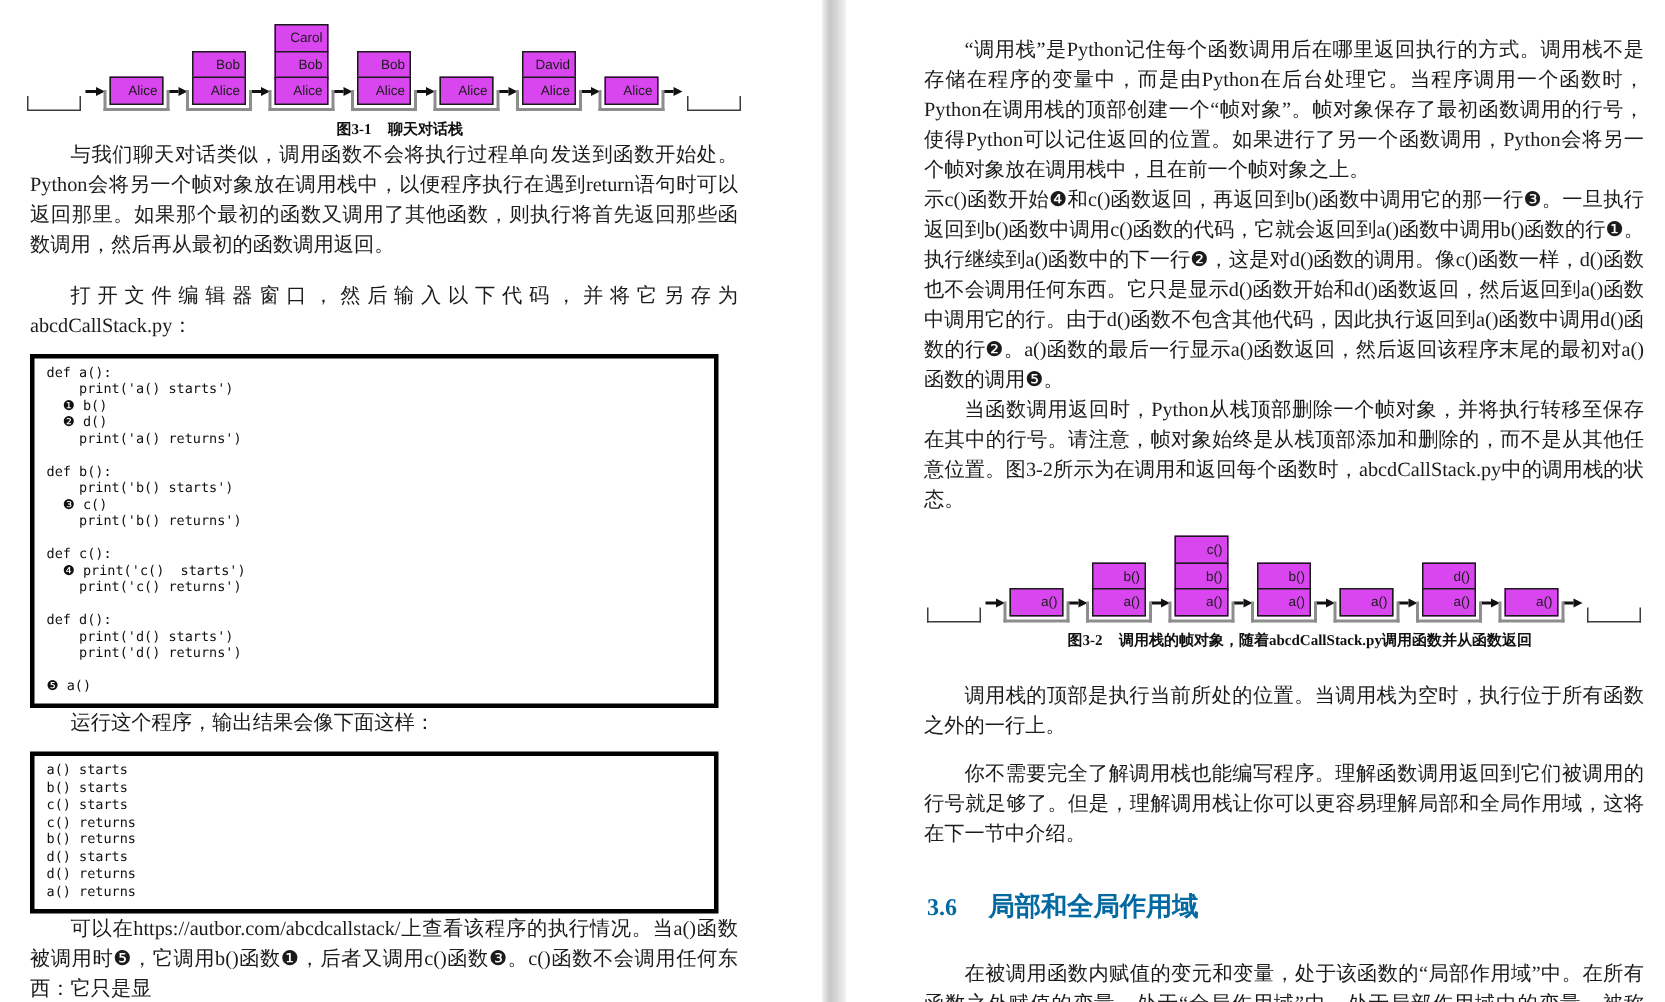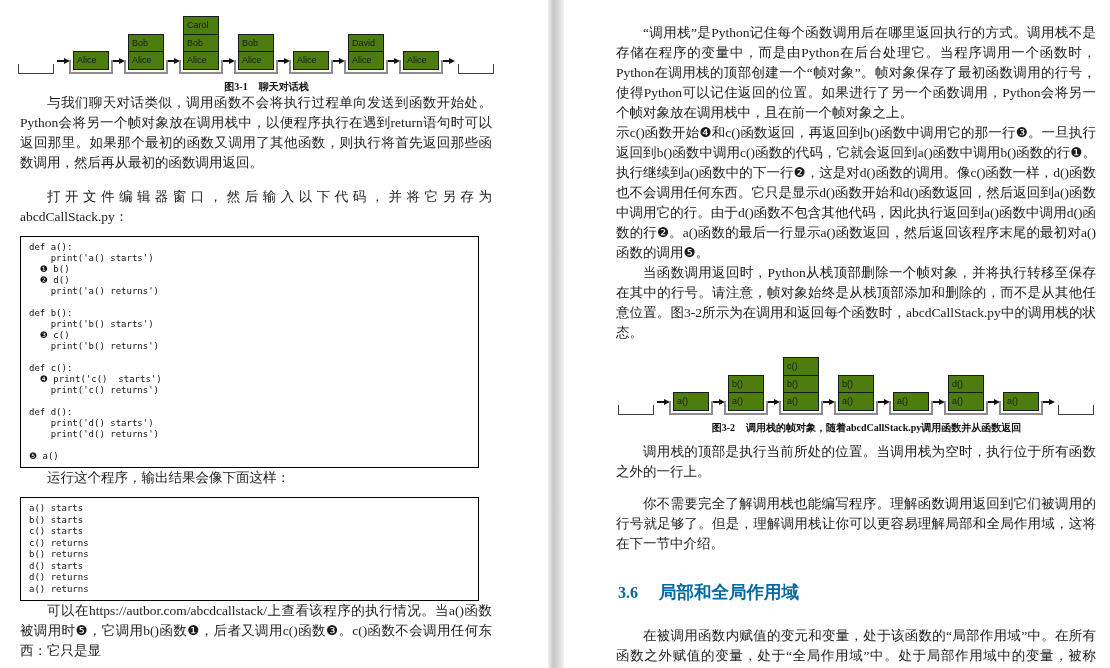--- a/index.html
+++ b/index.html
@@ -18,43 +18,43 @@
     background:linear-gradient(to right,#f2f2f2 0%,#c7c7c7 32%,#d6d6d6 62%,#f4f4f4 100%);
   }
 
   p.body-text {
     margin:0; font-size:13.5px; line-height:20px;
     text-align:justify; text-indent:2em;
   }
 
   .code-block {
     box-sizing:border-box;
-    border:1px solid #000000;
+    border:3px solid #000000;
     margin:9px 13px 0 0;
     padding:5px 8px;
     white-space:pre;
     font-family:"DejaVu Sans Mono", monospace;
     font-size:9px; line-height:11px; color:#101010;
     overflow:hidden;
   }
   .output-block { line-height:11.5px; }
 
   
   .figure { margin:0; }
   .diagram {
     display:flex; align-items:flex-end; justify-content:center;
     padding:4px 0 7px 0;
   }
   .stack-slot { position:relative; margin:0 2px; }
   .boxes { position:relative; z-index:2; display:flex; flex-direction:column; }
   .box {
-    border:1.5px solid #1a1a1a; background:#4d7c0f;
+    border:1.5px solid #1a1a1a; background:#d946ef;
     font-family:"Liberation Sans", sans-serif;
     font-size:9px; line-height:1;
-    padding:4px 3px; text-align:left; min-width:28px;
+    padding:4px 3px; text-align:right; min-width:28px;
     margin-top:-1.5px; box-sizing:content-box;
   }
   .box:first-child { margin-top:0; }
   .tray {
     position:absolute; z-index:1; left:-4px; right:-4px; bottom:-4px;
     height:12px; border:2.5px solid #8d8d8d; border-top:none;
   }
   .empty-bracket {
     width:34px; height:9px;
     border:1.8px solid #3c3c3c; border-top:none;
@@ -317,21 +317,21 @@
           </div>
           <div class="stack-slot">
             <div class="empty-bracket"></div>
           </div>
         </div>
       <div class="caption">
         <span class="cap-label">图3-2</span><span>调用栈的帧对象，随着abcdCallStack.py调用函数并从函数返回</span>
       </div>
     </div>
 
-    <p class="body-text" style="margin-top:8px">调用栈的顶部是执行当前所处的位置。当调用栈为空时，执行位于所有函数之外的一行上。</p>
+    <p class="body-text" style="margin-top:20px">调用栈的顶部是执行当前所处的位置。当调用栈为空时，执行位于所有函数之外的一行上。</p>
     <p class="body-text" style="margin-top:12px">你不需要完全了解调用栈也能编写程序。理解函数调用返回到它们被调用的行号就足够了。但是，理解调用栈让你可以更容易理解局部和全局作用域，这将在下一节中介绍。</p>
 
     <h2 class="section-heading">
       <span class="num">3.6</span><span>局部和全局作用域</span>
     </h2>
 
     <p class="body-text" style="margin-top:21px">在被调用函数内赋值的变元和变量，处于该函数的“局部作用域”中。在所有函数之外赋值的变量，处于“全局作用域”中。处于局部作用域中的变量，被称为“局部变量”。处于</p>
   </div>
 
 </div>

